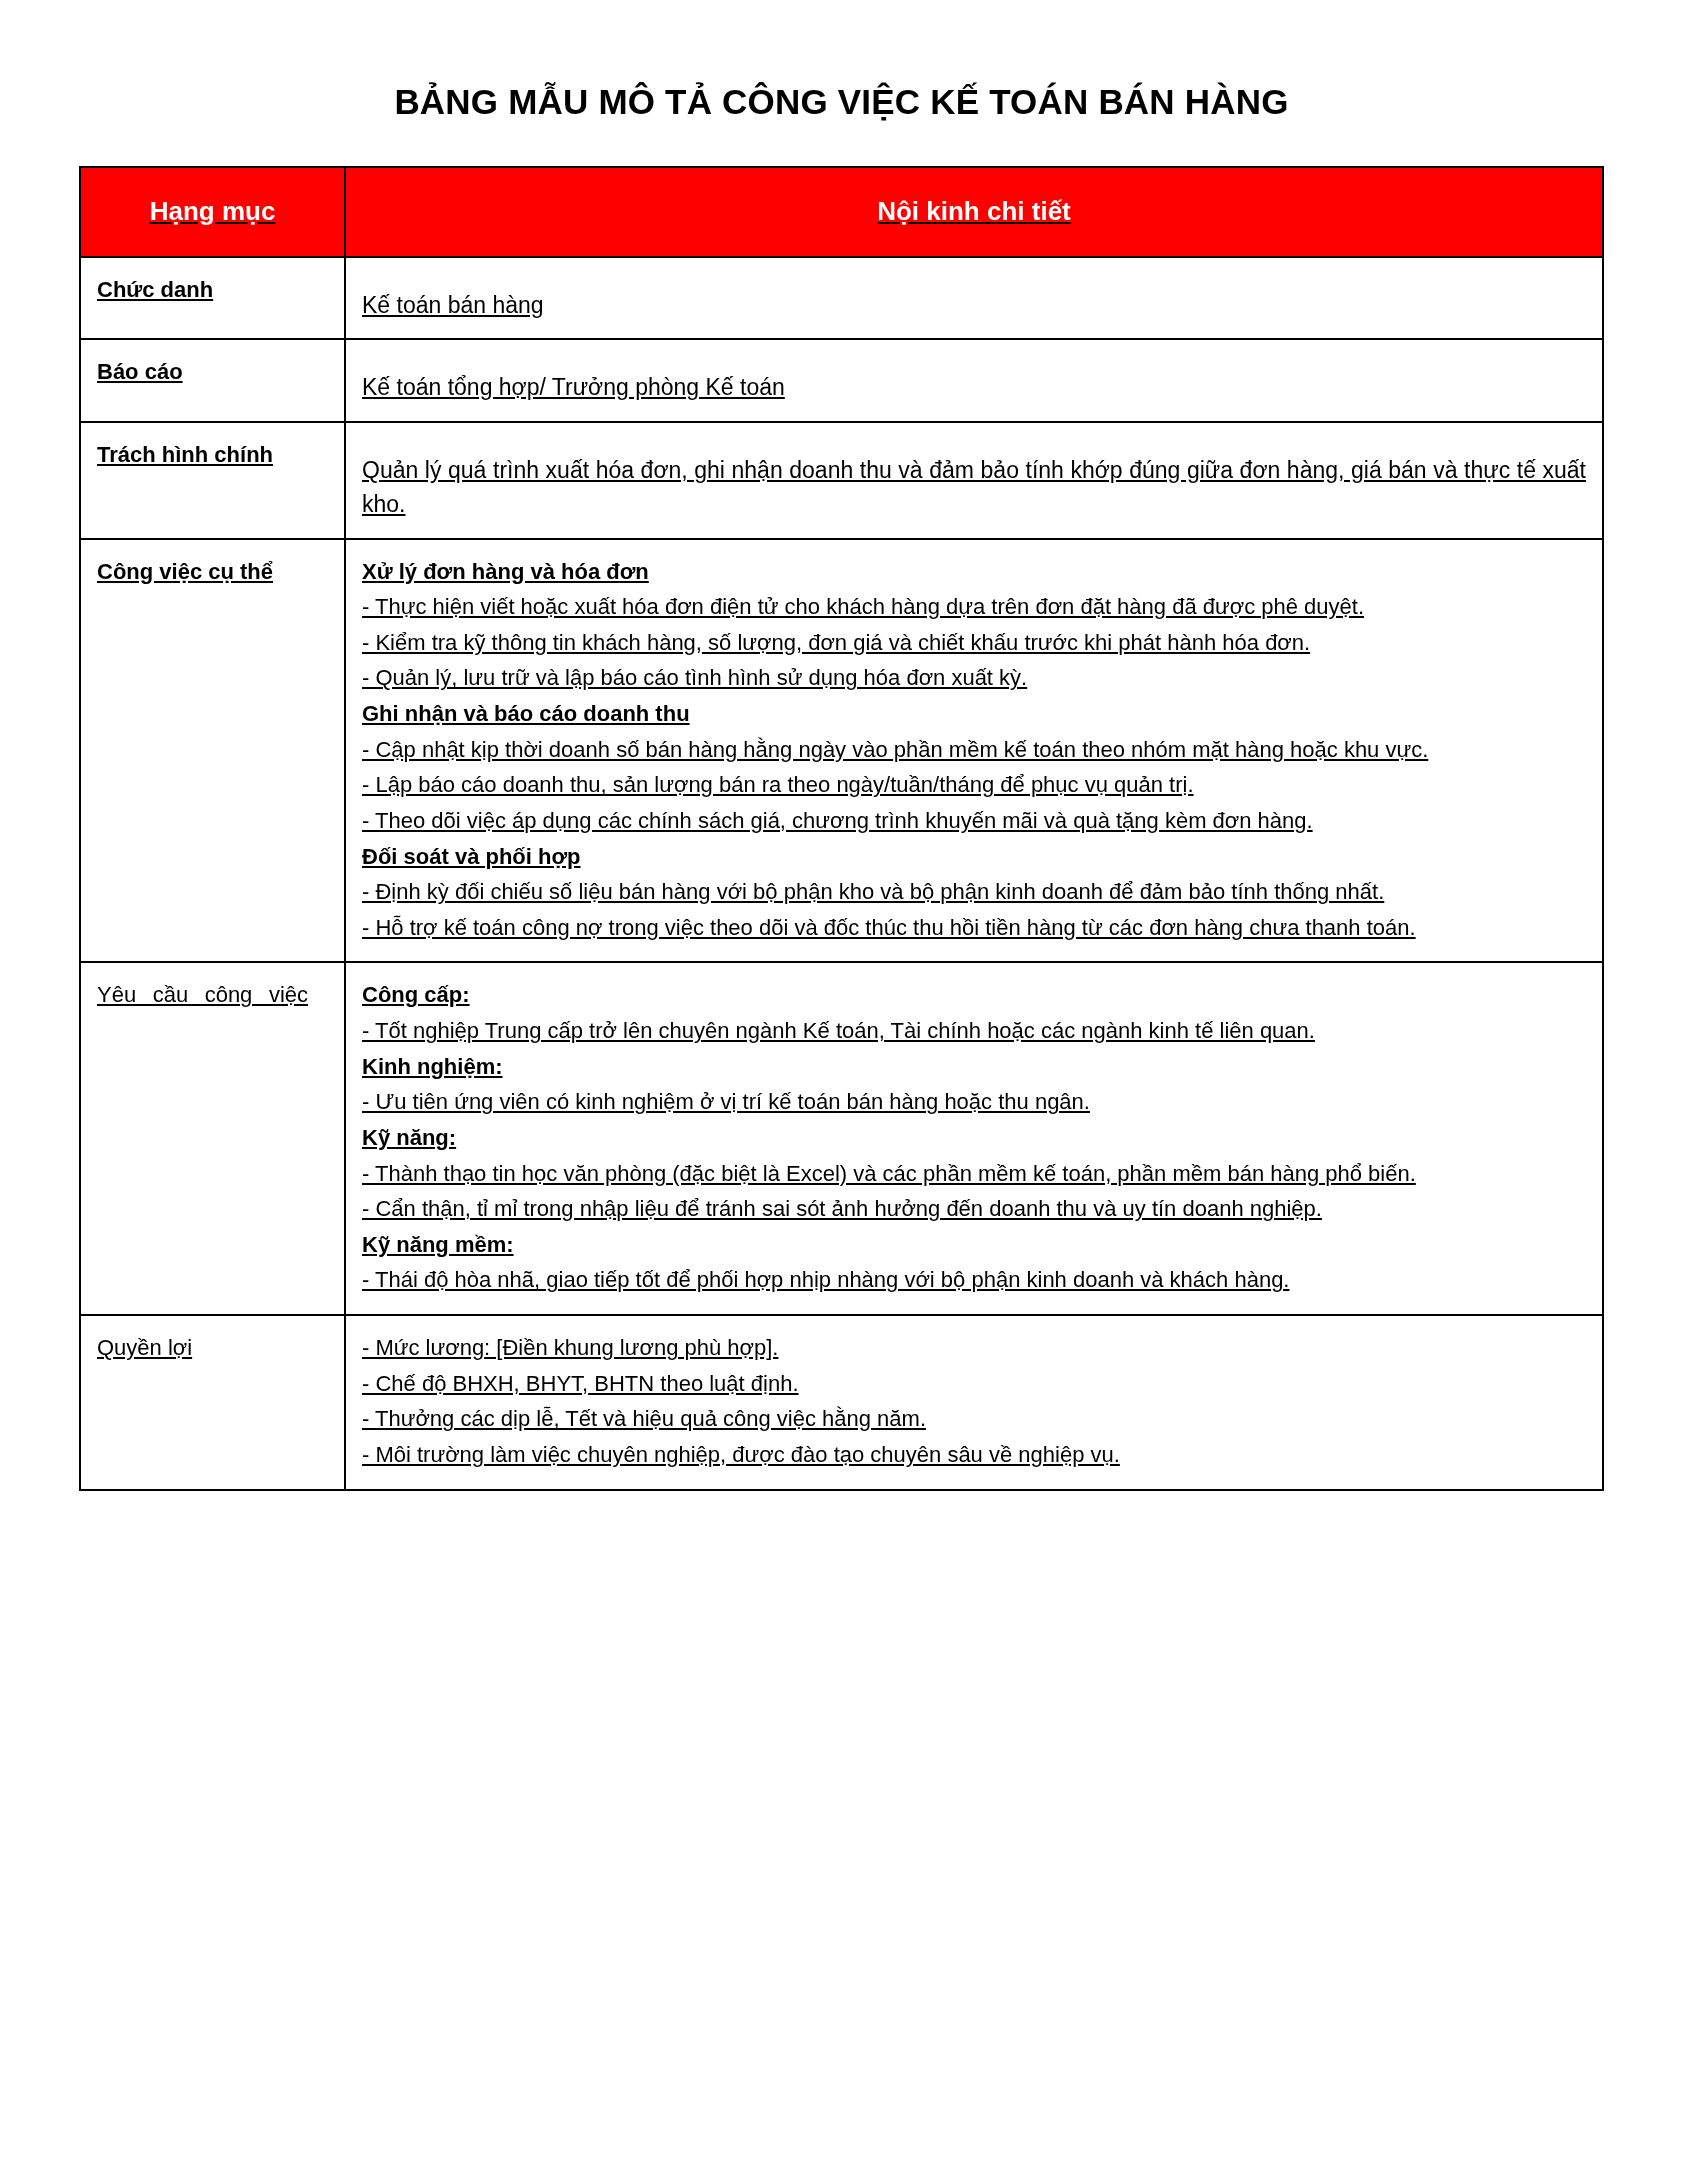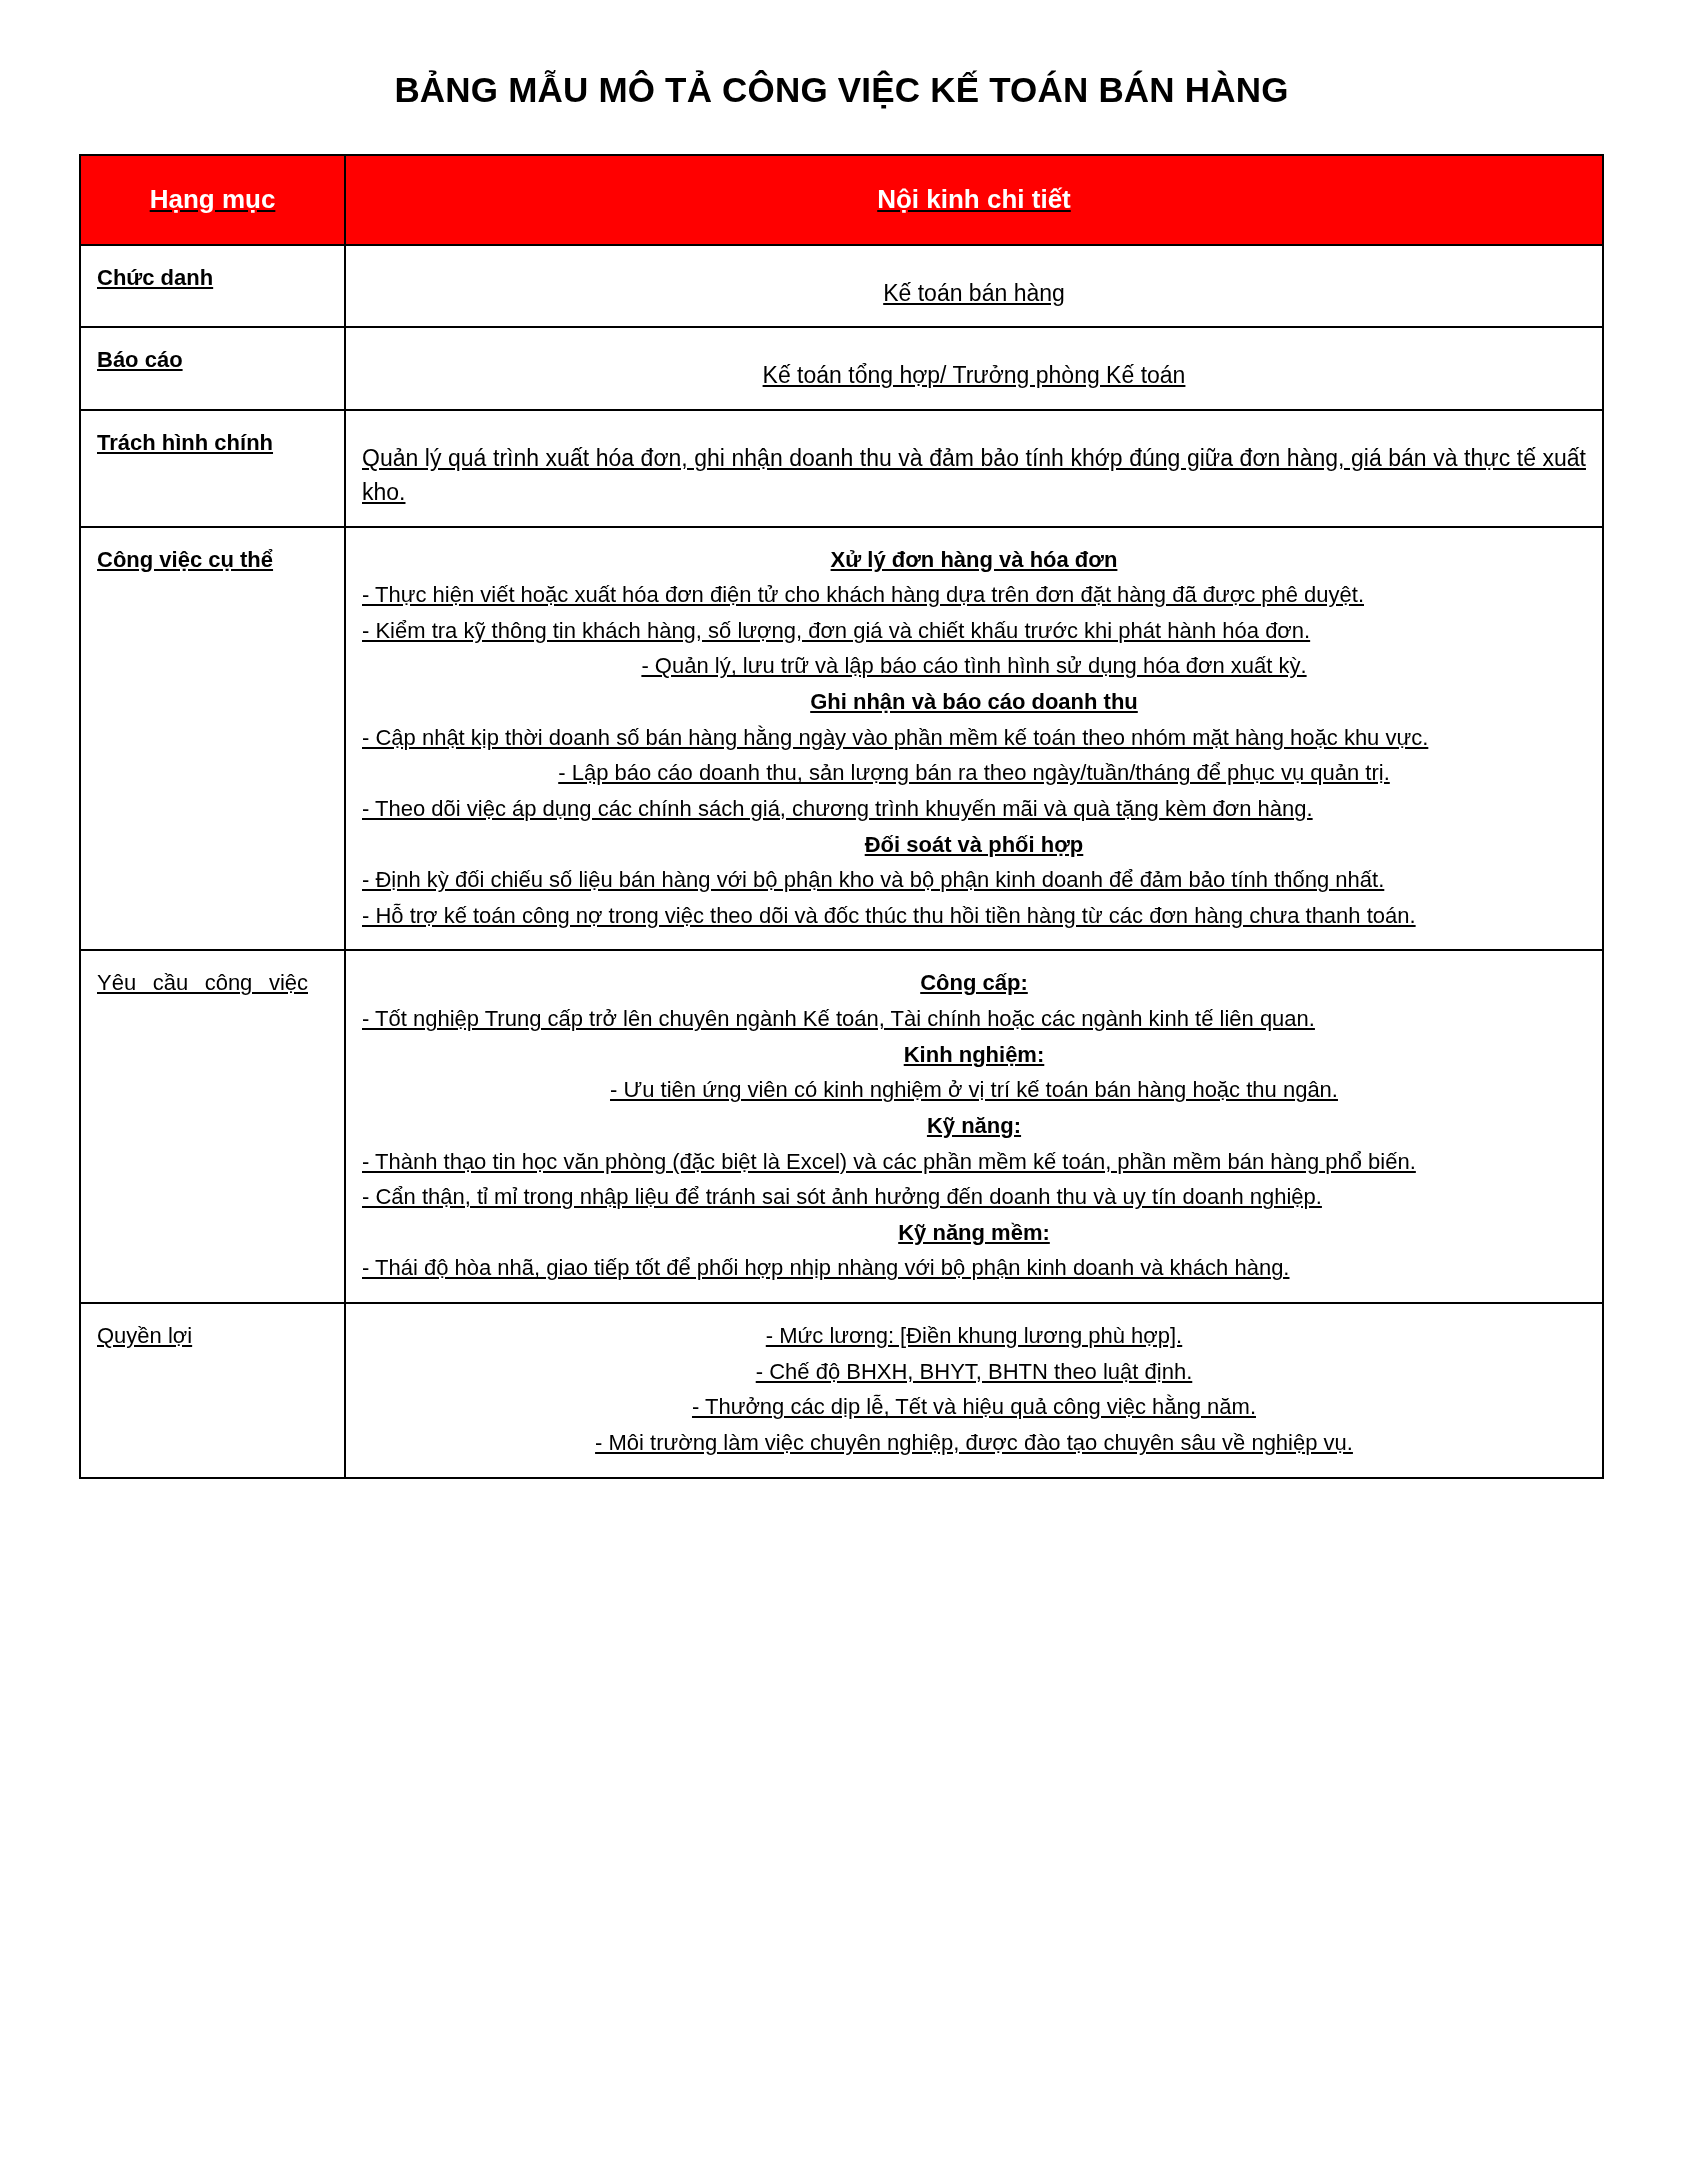--- a/index.html
+++ b/index.html
@@ -20,21 +20,21 @@
     height: 2178px;
     box-sizing: border-box;
     padding: 0;
     background: #ffffff;
   }
   .doc-title {
     text-align: center;
     font-size: 35px;
     font-weight: bold;
     letter-spacing: 0.2px;
-    margin: 0;
+    margin: 12px;
     padding: 71px 59px 0 59px;
     line-height: 1.1;
   }
   .table-wrap {
     margin: 44px 79px 0 79px;
     text-decoration: underline;
   }
   table.jd {
     width: 1525px;
     border-collapse: collapse;
@@ -74,21 +74,21 @@
   }
   .item-cell.plain {
     font-weight: normal;
   }
   .content-cell p {
     margin: 0 0 0 0;
     text-align: justify;
     text-justify: inter-word;
   }
   .content-cell p.nojust {
-    text-align: center;
+    text-align: left;
   }
   .content-cell p.sub {
     font-weight: bold;
   }
   .simple-line {
     font-size: 23px;
     line-height: 1.5;
     padding-top: 16px;
   }
 </style>

